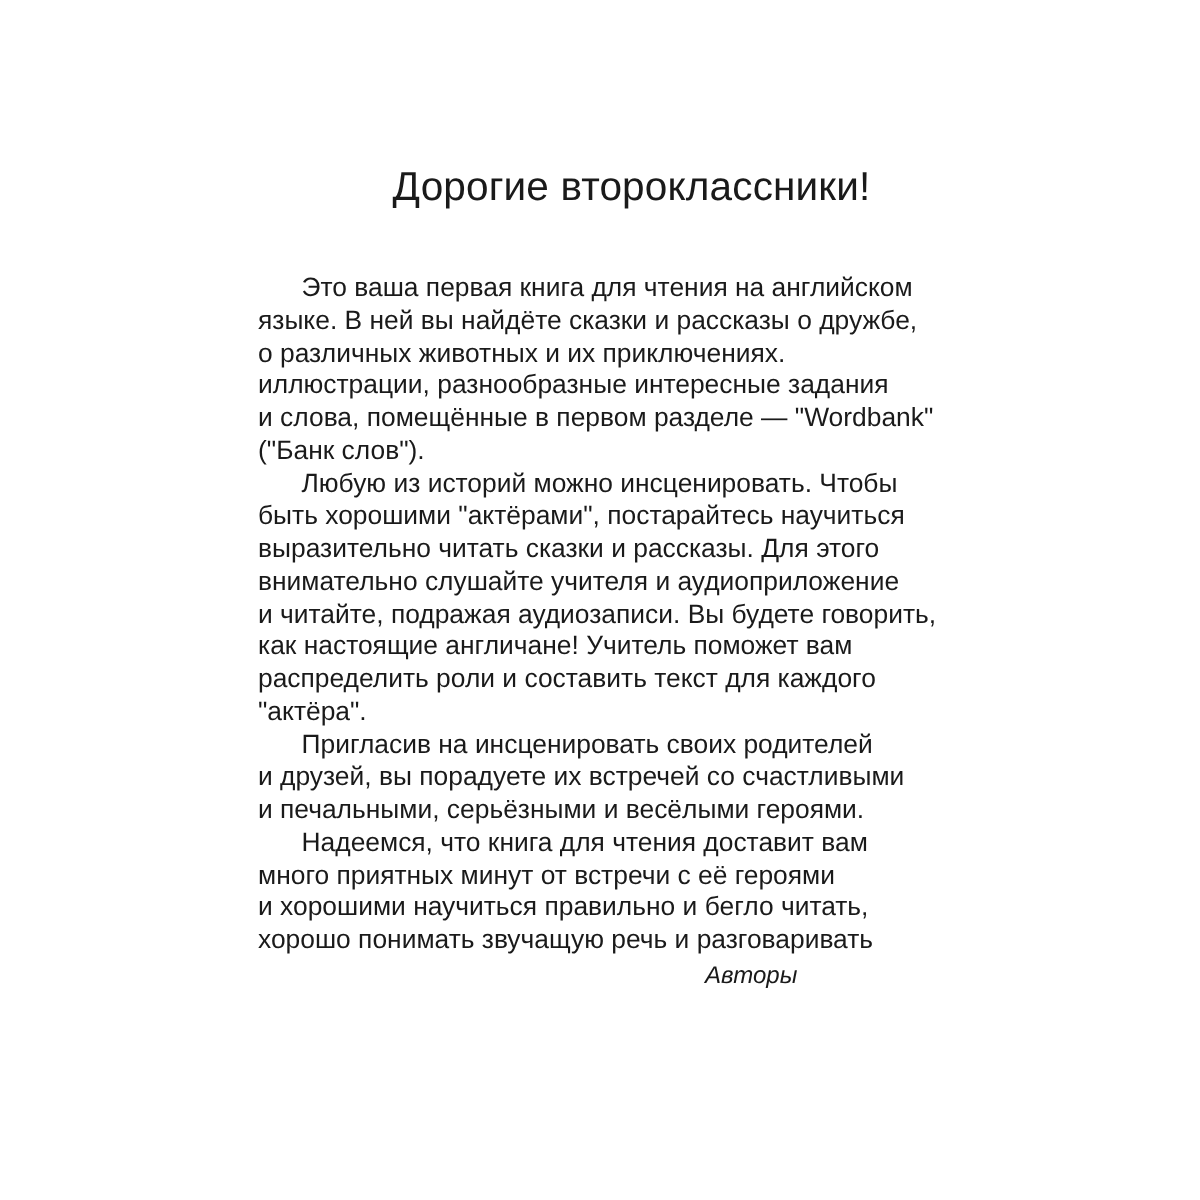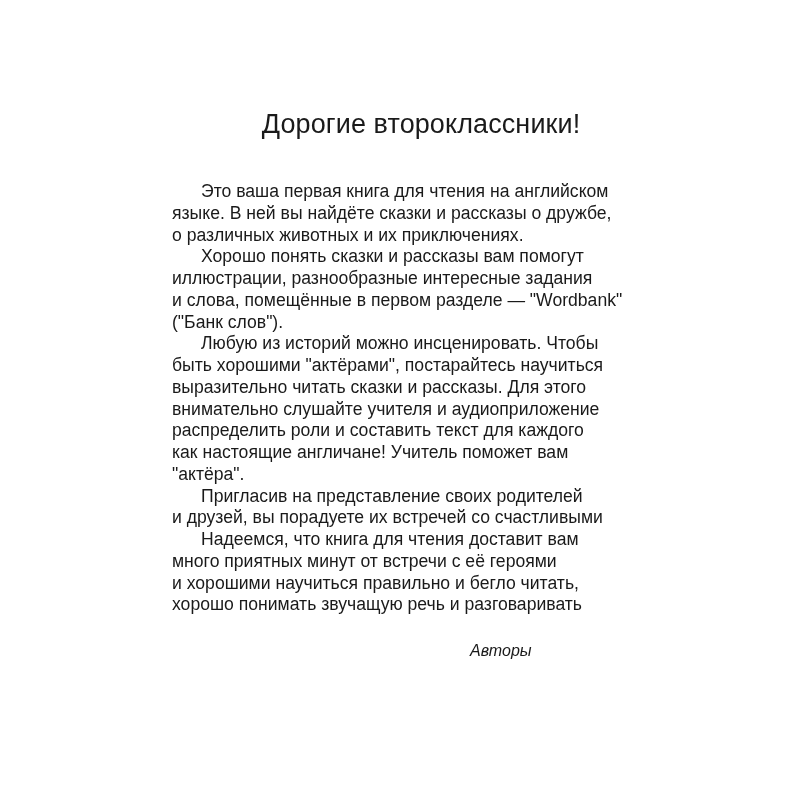--- a/index.html
+++ b/index.html
@@ -16,32 +16,33 @@
 </style>
 </head>
 <body>
 
 <h1 class="title" style="margin:0;font-weight:normal;">Дорогие второклассники!</h1>
 
 <div class="body" id="letter-body">
     <span class="line indent">Это ваша первая книга для чтения на английском</span>
     <span class="line">языке. В ней вы найдёте сказки и рассказы о дружбе,</span>
     <span class="line">о различных животных и их приключениях.</span>
-    <span class="line indent">Хорошо понять сказки и рассказы вам помогут</span>
     <span class="line">иллюстрации, разнообразные интересные задания</span>
     <span class="line">и слова, помещённые в первом разделе — "Wordbank"</span>
     <span class="line">("Банк слов").</span>
     <span class="line indent">Любую из историй можно инсценировать. Чтобы</span>
     <span class="line">быть хорошими "актёрами", постарайтесь научиться</span>
     <span class="line">выразительно читать сказки и рассказы. Для этого</span>
     <span class="line">внимательно слушайте учителя и аудиоприложение</span>
+    <span class="line">и читайте, подражая аудиозаписи. Вы будете говорить,</span>
+    <span class="line">как настоящие англичане! Учитель поможет вам</span>
     <span class="line">распределить роли и составить текст для каждого</span>
-    <span class="line">как настоящие англичане! Учитель поможет вам</span>
     <span class="line">"актёра".</span>
-    <span class="line indent">Пригласив на представление своих родителей</span>
+    <span class="line indent">Пригласив на инсценировать своих родителей</span>
     <span class="line">и друзей, вы порадуете их встречей со счастливыми</span>
+    <span class="line">и печальными, серьёзными и весёлыми героями.</span>
     <span class="line indent">Надеемся, что книга для чтения доставит вам</span>
     <span class="line">много приятных минут от встречи с её героями</span>
     <span class="line">и хорошими научиться правильно и бегло читать,</span>
     <span class="line">хорошо понимать звучащую речь и разговаривать</span>
   </div>
 
 <div class="signature">Авторы</div>
 
 </body></html>

